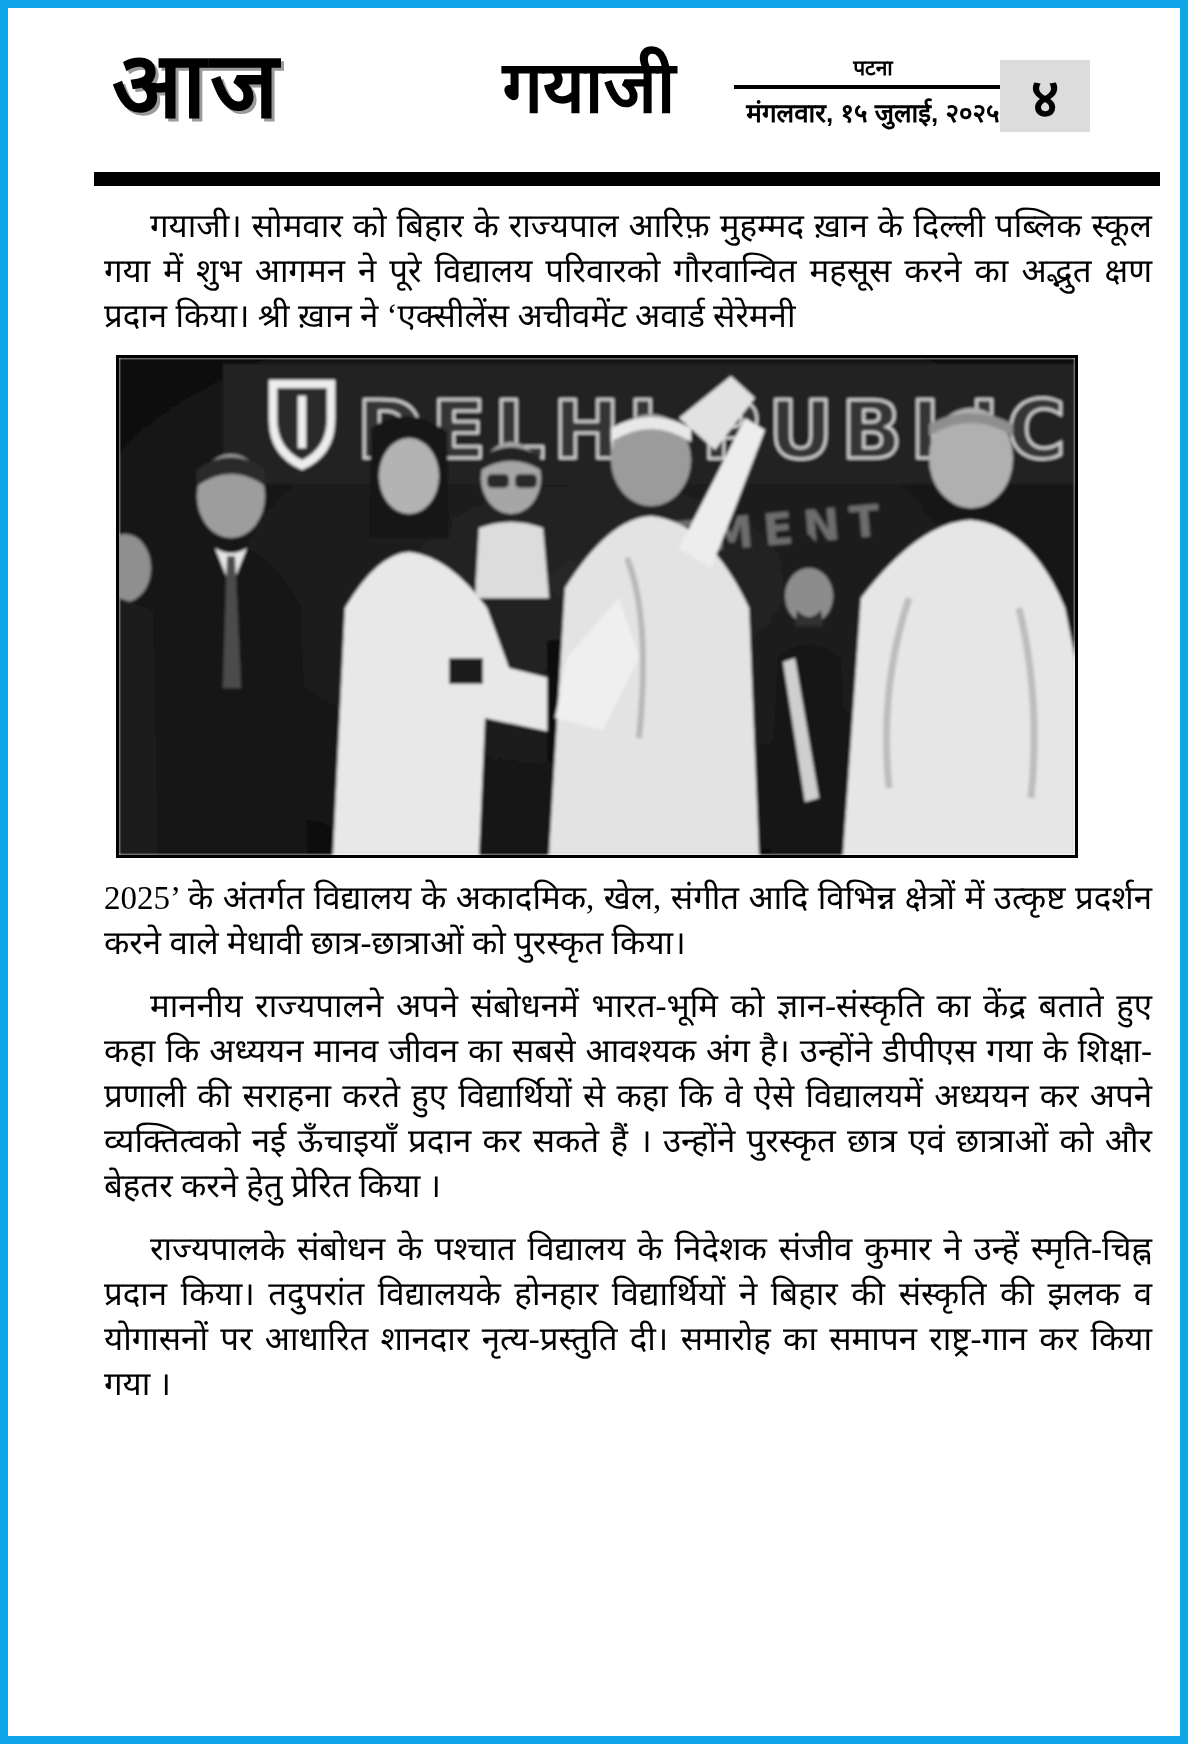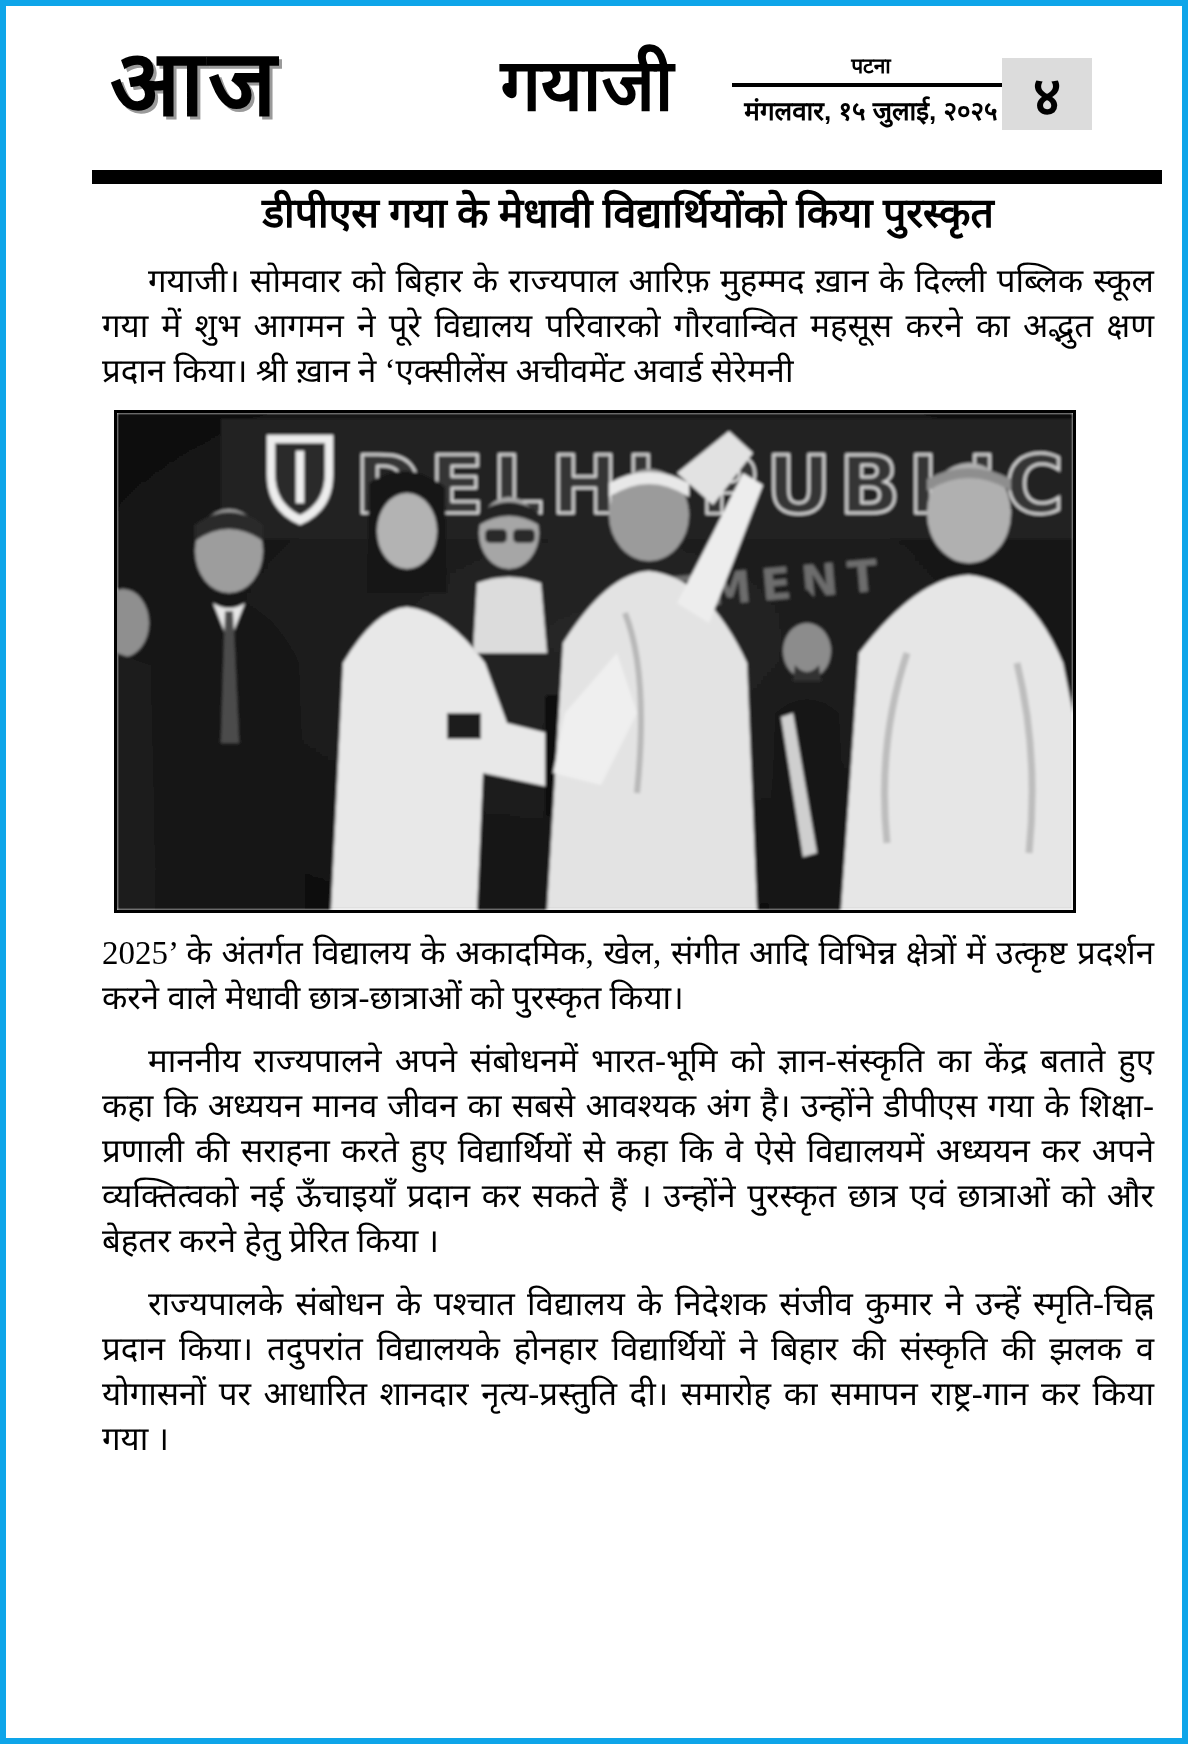--- a/index.html
+++ b/index.html
@@ -2,21 +2,21 @@
 <html lang="hi"><head>
 <meta charset="utf-8">
 <style>
   * { margin:0; padding:0; box-sizing:border-box; }
   html,body { background:#e8e8e8; }
   body { font-family:"Liberation Serif","DejaVu Serif",serif; color:#000; }
 
   .page {
     width:1188px; height:1744px;
     background:#fff;
-    border:6px solid #0ea5e9;
+    border:8px solid #0ea5e9;
     position:relative;
     margin:0 auto;
     overflow:hidden;
     padding:36px 28px 0 96px;
   }
 
   
   .masthead { position:relative; height:118px; }
   .mast-logo {
     position:absolute; left:8px; top:-4px;
@@ -97,21 +97,20 @@
     <div class="dateline">
       <div class="city">पटना</div>
       <div class="rule"></div>
       <div class="date">मंगलवार, १५ जुलाई, २०२५</div>
     </div>
     <div class="page-num">४</div>
   </header>
 
   <div class="thick-rule"></div>
 
-  <h2 class="subheadline">डीपीएस गया के मेधावी विद्यार्थियोंको किया पुरस्कृत</h2>
 
   <p class="body-text indent">गयाजी। सोमवार को बिहार के राज्यपाल आरिफ़ मुहम्मद ख़ान के दिल्ली पब्लिक स्कूल गया में शुभ आगमन ने पूरे विद्यालय परिवारको गौरवान्वित महसूस करने का अद्भुत क्षण प्रदान किया। श्री ख़ान ने ‘एक्सीलेंस अचीवमेंट अवार्ड सेरेमनी</p>
 
   <figure class="photo">
     <svg viewBox="0 0 956 497" preserveAspectRatio="none">
       <defs>
         <filter id="soft" x="-5%" y="-5%" width="110%" height="110%">
           <feGaussianBlur stdDeviation="1.4"></feGaussianBlur>
         </filter>
         <radialGradient id="stageBg" cx="50%" cy="45%" r="75%">

